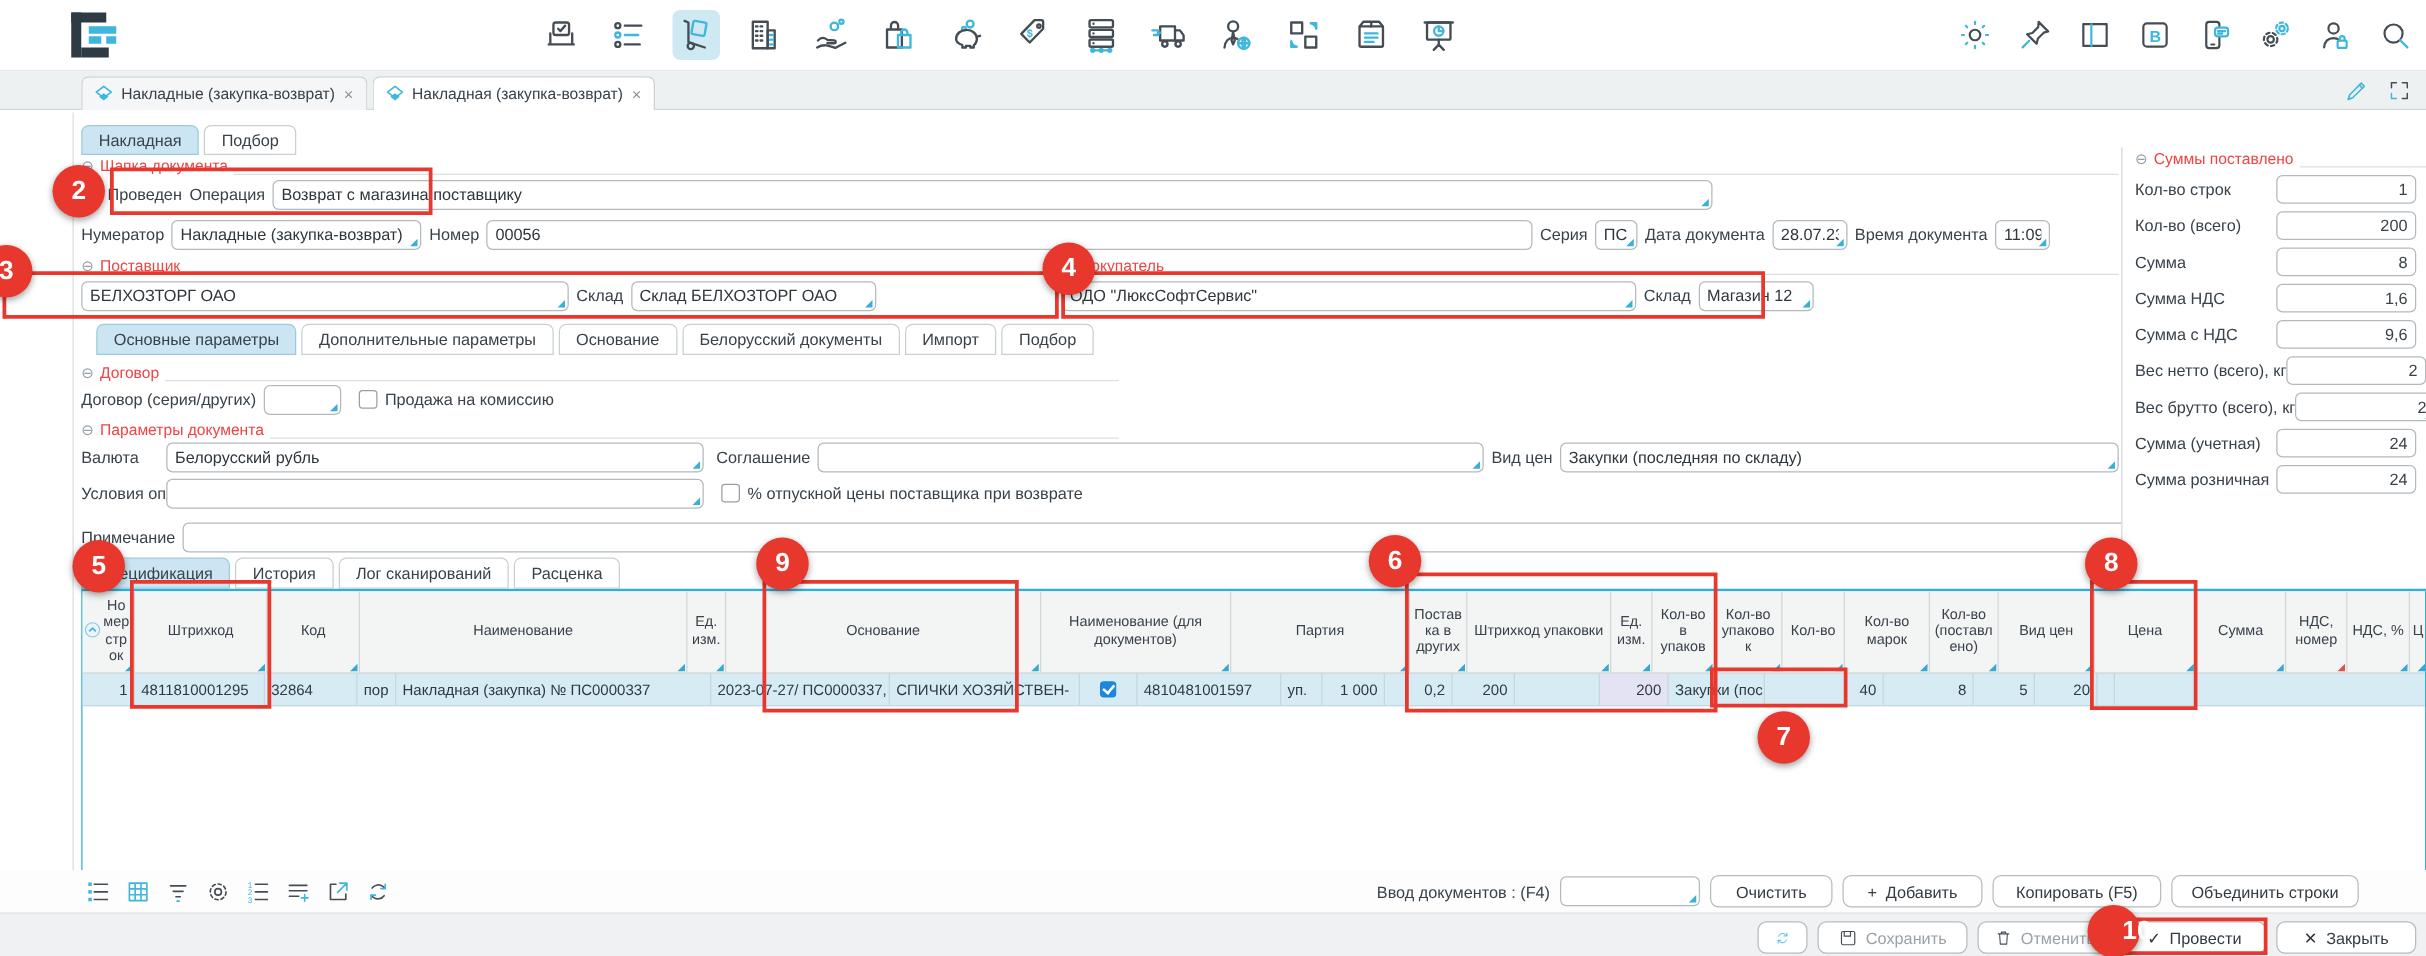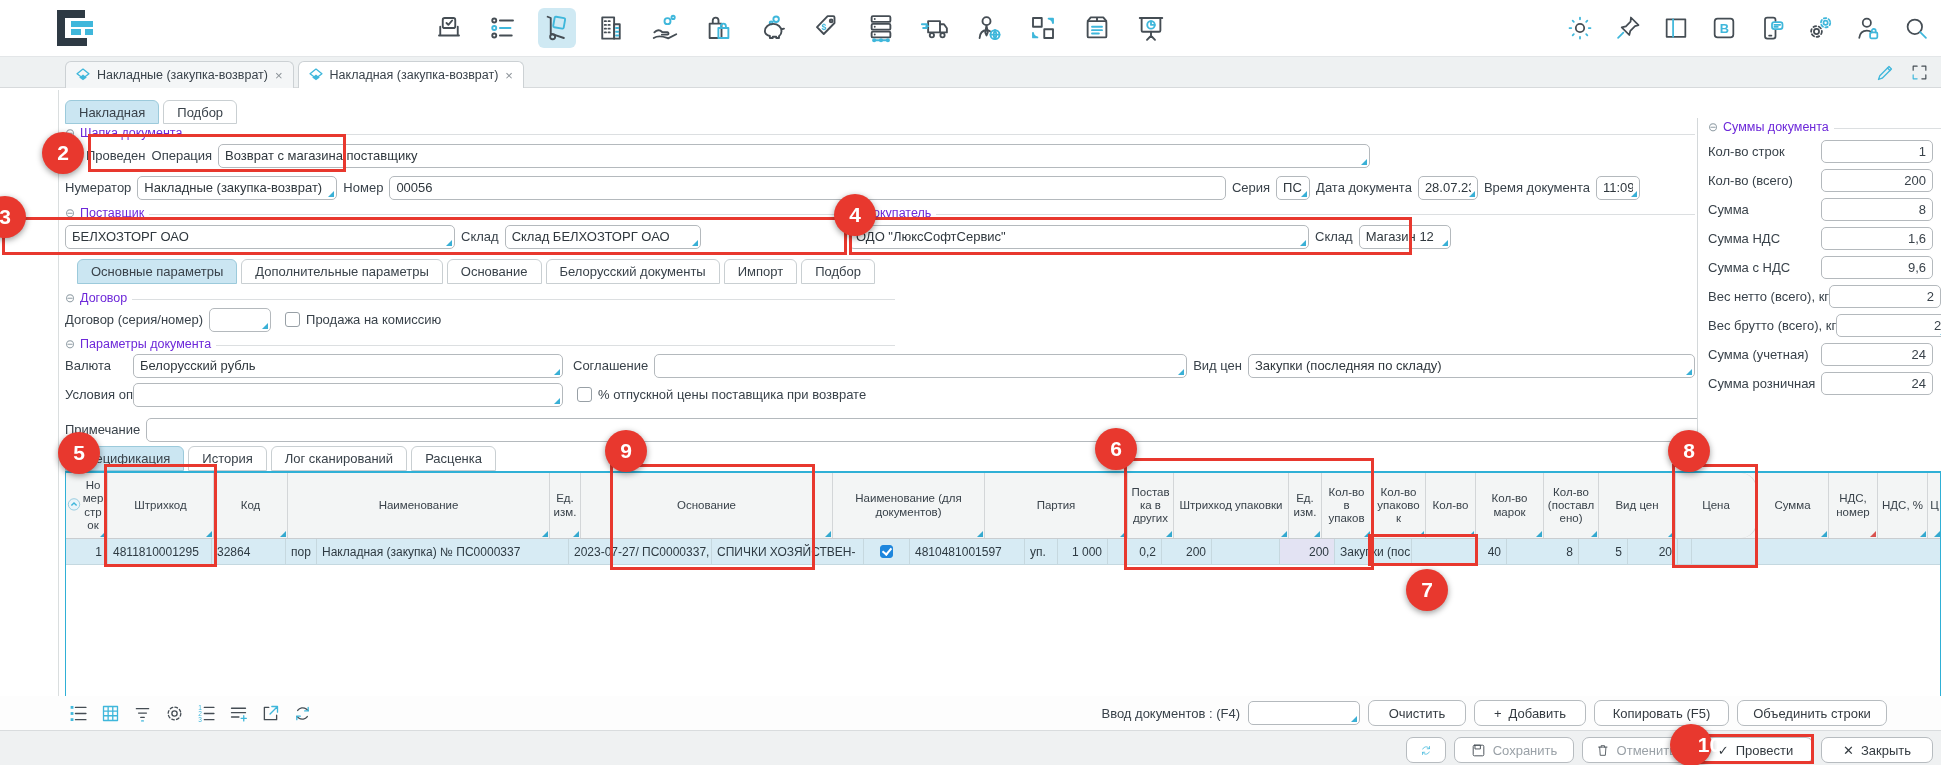--- a/index.html
+++ b/index.html
@@ -36,21 +36,21 @@
   
   #main { position:absolute; left:0; top:88px; width:1941px; height:677px; background:#fff; }
   .vsplit { position:absolute; left:58px; top:2px; width:1px; height:606px; background:#dadedf; }
 
   .tab { height:25px; padding:0 13px; display:flex; align-items:center; background:#fff;
          border:1px solid #c9cfd2; border-radius:6px 6px 0 0; margin-right:4px; white-space:nowrap; cursor:pointer; }
   .tab.active { background:#cbe6f2; border-color:#9ccadb; }
   #inner-tabs { display:flex; margin:12px 0 0 65px; height:24px; }
   #inner-tabs .tab { height:24px; }
 
-  .legend { display:flex; align-items:center; gap:5px; height:14px; color:#6d28d9; font-size:12.5px;
+  .legend { display:flex; align-items:flex-end; gap:5px; height:14px; color:#ef4444; font-size:12.5px;
             margin-left:65px; white-space:nowrap; }
   .lgm::before { content:"⊖"; font-size:12px; color:#94a0a8; }
   .lg-line { flex:1 1 auto; height:1px; background:#dcdfe1; margin-top:2px; }
 
   .frow { display:flex; align-items:center; gap:6px; margin-left:65px; height:25px; }
   .lbl { white-space:nowrap; color:#39424a; }
   .fld { border:1px solid #b4b9bd; border-radius:5px; height:24px; background:#fff; position:relative;
          display:flex; align-items:center; flex:none; }
   .fld input { border:0; outline:0; background:transparent; width:100%; font:inherit; color:#2f373d; padding:0 6px; }
   .fld.combo::after { content:''; position:absolute; right:2px; bottom:2px; width:0; height:0;
@@ -428,21 +428,21 @@
       <div class="tab">Импорт</div>
       <div class="tab">Подбор</div>
     </div>
 
   <div class="legend" style="width:830px; margin-top:6px">
     <span class="lgm"></span>
     <span>Договор</span>
       <span class="lg-line"></span>
   </div>
   <div class="frow" style="margin-top:2px">
-    <span class="lbl">Договор (серия/номер)</span>
+    <span class="lbl">Договор (серия/других)</span>
     <div class="fld combo" style="width:62px">
         <input value="" style="">
       </div>
     <div class="cb" style="margin-left:8px"></div>
     <span class="lbl">Продажа на комиссию</span>
   </div>
 
   <div class="legend" style="width:830px; margin-top:5px">
     <span class="lgm"></span>
     <span>Параметры документа</span>
@@ -535,21 +535,21 @@
         </div>
         <div class="th" style="width: 68px;">
           <span>Кол-во марок</span>
         </div>
         <div class="th" style="width: 55px;">
           <span>Кол-во (поставлено)</span>
         </div>
         <div class="th" style="width: 77px;">
           <span>Вид цен</span>
         </div>
-        <div class="th" style="width: 81px; border-radius: 16px;">
+        <div class="th" style="width: 81px;">
           <span>Цена</span>
         </div>
         <div class="th" style="width: 72px;">
           <span>Сумма</span>
         </div>
         <div class="th" style="width: 49px;">
           <span>НДС, номер</span>
         </div>
         <div class="th" style="width: 50px;">
           <span>НДС, %</span>
@@ -581,21 +581,21 @@
         <div class="td num" style="width: 72px;">8</div>
         <div class="td num" style="width: 49px;">5</div>
         <div class="td num" style="width: 50px;">20</div>
         <div class="td" style="width: 14px;"></div>
       </div>
   </div>
 
   <div id="totals">
     <div class="legend">
       <span class="lgm"></span>
-      <span>Суммы документа</span>
+      <span>Суммы поставлено</span>
         <span class="lg-line"></span>
     </div>
     <div>
         <div class="trowt">
           <span class="lbl">Кол-во строк</span>
           <div class="tbox">1</div>
         </div>
         <div class="trowt">
           <span class="lbl">Кол-во (всего)</span>
           <div class="tbox">200</div>

